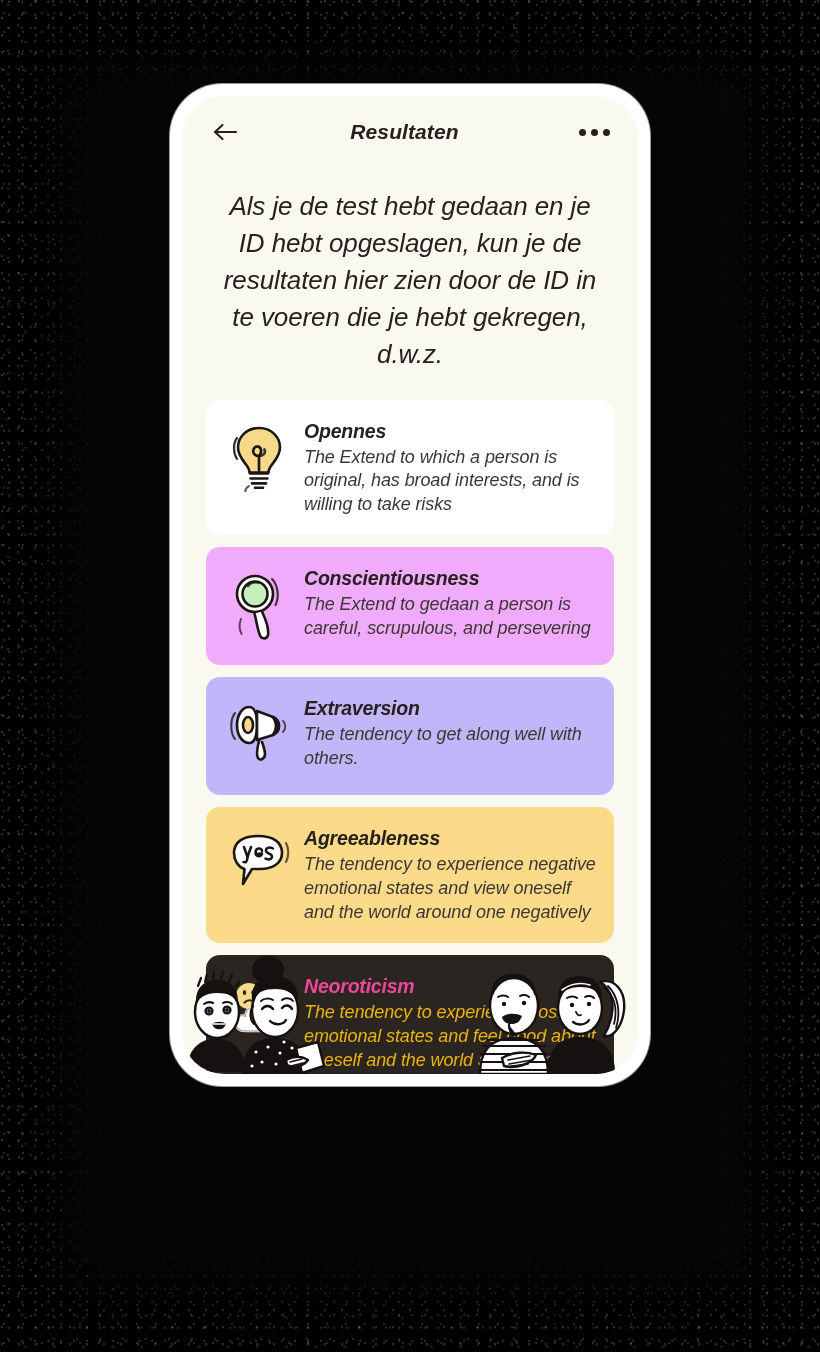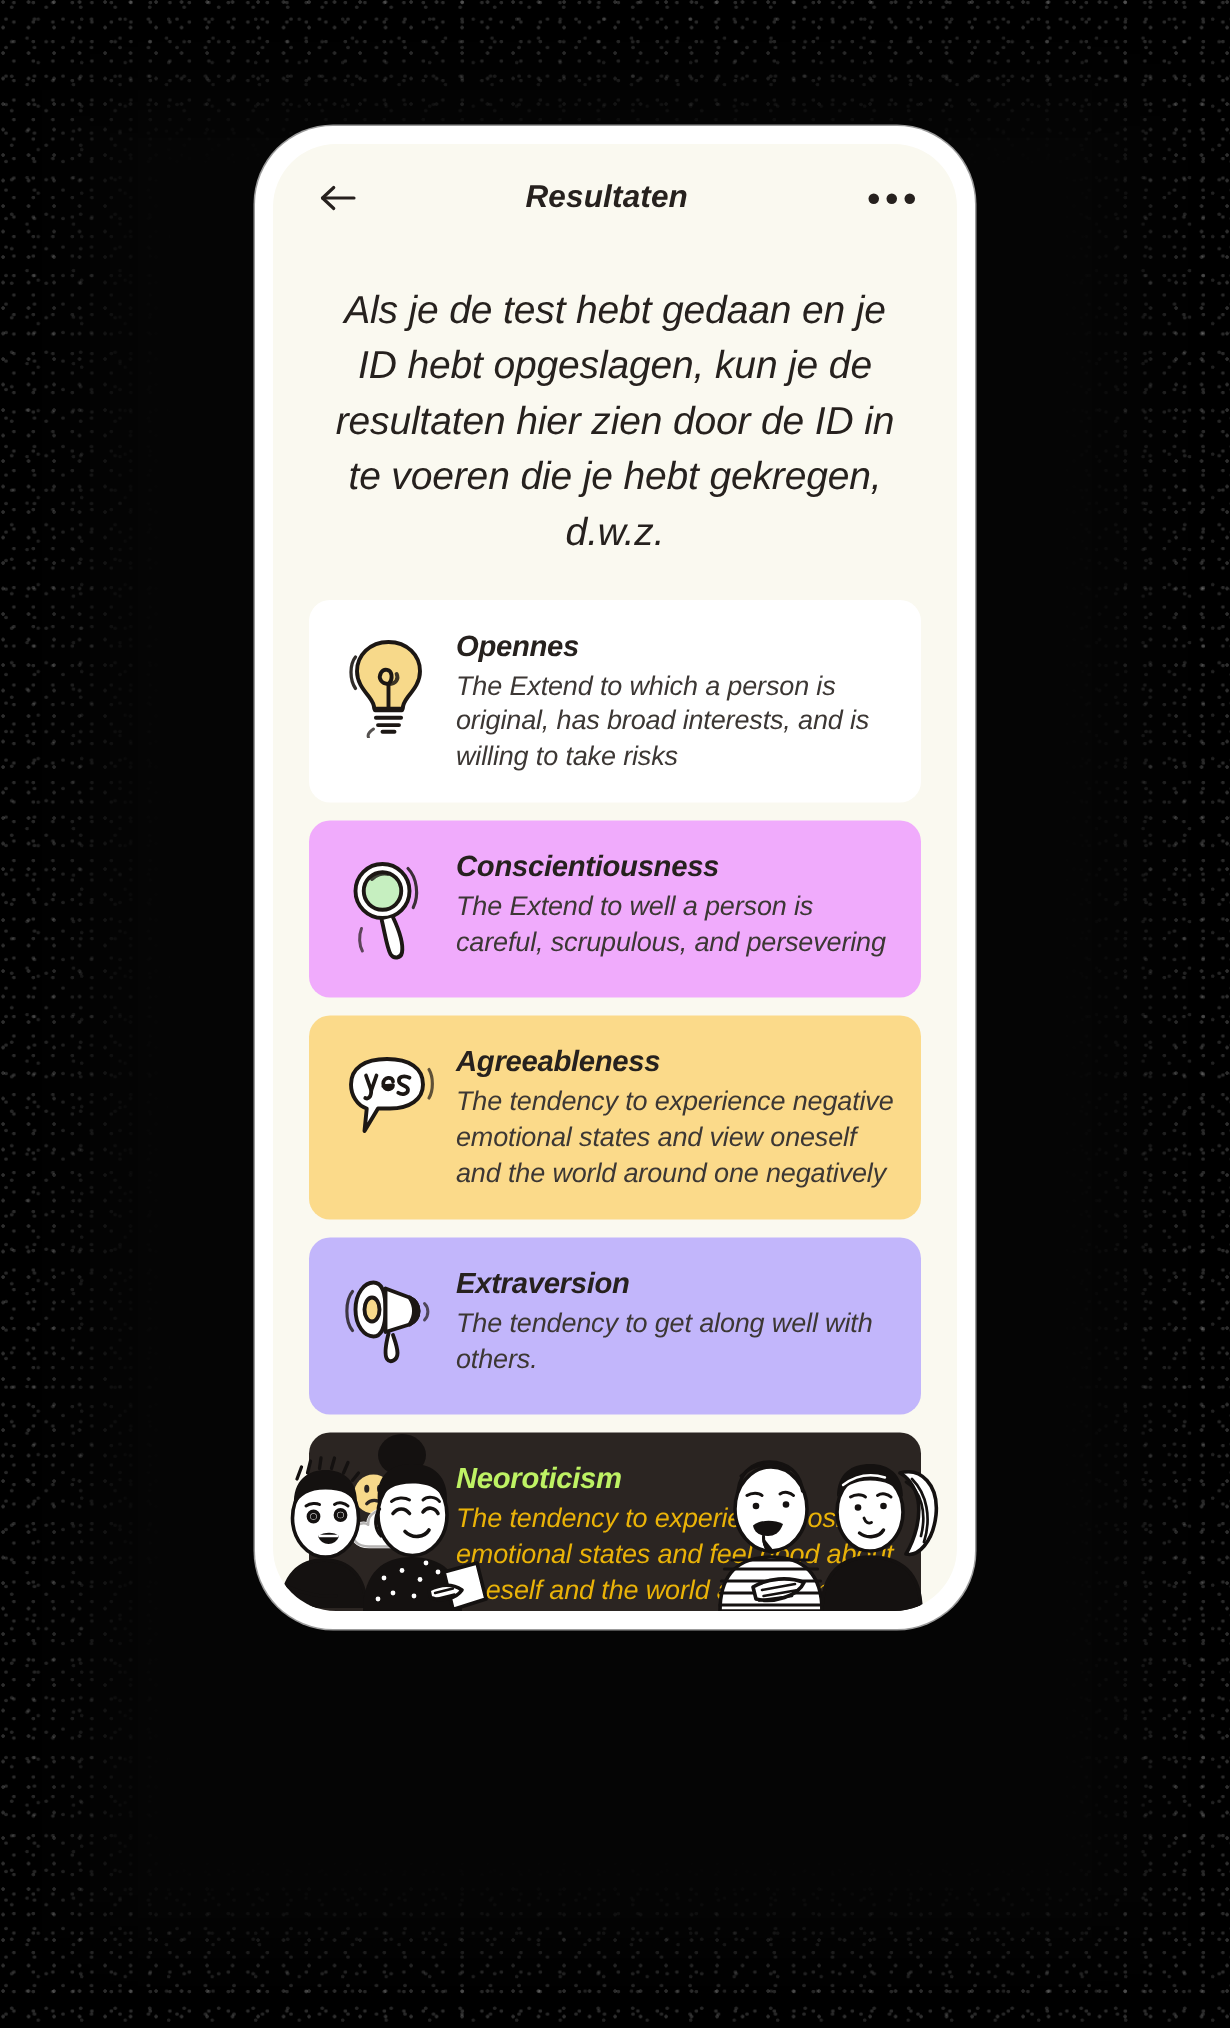--- a/index.html
+++ b/index.html
@@ -121,21 +121,21 @@
     color:var(--ink);
     margin-bottom:3px;
     letter-spacing:-.2px;
   }
   .card p {
     font-size:18px;
     line-height:1.33;
     color:var(--body);
     letter-spacing:-.1px;
   }
-  .card.dark h3 { color:#bef264; }
+  .card.dark h3 { color:#ec4899; }
   .card.dark p  { color:#eab308; }
 
   
   .illus {
     position:absolute;
     left:0; bottom:0;
     width:456px; height:118px;
     overflow:hidden;
   }
   .illus svg { position:absolute; bottom:0; }
@@ -202,21 +202,41 @@
                 <circle cx="27" cy="25" r="12.5" fill="#C6EFC0"></circle>
                 <path d="M20 17 C22.5 14 27 12.8 30.5 13.6" opacity=".8"></path>
                 <path d="M34 42.5 C38 51 41 60 40 66 C39.2 70 34.5 70.5 32.4 67.2 C30 63.2 28.5 52.5 26.5 44.5" fill="#FFFFFF"></path>
                 <path d="M44 10 C50 16 51.5 28 47.5 36" stroke-width="2.1" opacity=".85"></path>
                 <path d="M13 50 C11 55 11.5 61 13.6 65" stroke-width="2" opacity=".7"></path>
               </g>
             </svg>
           </div>
           <div class="txt">
             <h3>Conscientiousness</h3>
-            <p>The Extend to well a person is careful, scrupulous, and persevering</p>
+            <p>The Extend to gedaan a person is careful, scrupulous, and persevering</p>
+          </div>
+        </div>
+
+        <div class="card purple">
+          <div class="icon">
+            <svg width="66" height="64" viewBox="0 0 66 64">
+              <g stroke="#1C1714" stroke-width="2.6" stroke-linecap="round" stroke-linejoin="round">
+                <path d="M11 26 C11 15 17 8 23 8 C28 8 31 14 31 26 C31 38 28 44 23 44 C17 44 11 37 11 26 Z" fill="#FFFFFF"></path>
+                <path d="M31 12 L47 18 C51 20 53 23 53 27 C53 31 51 34 47 36 L31 41 Z" fill="#FFFFFF"></path>
+                <path d="M47 18 C51 20 53 23 53 27 C53 31 51 34 47 36 C49 33 50 30 50 27 C50 24 49 21 47 18 Z" fill="#1C1714"></path>
+                <ellipse cx="22" cy="26" rx="5" ry="8" fill="#F7D98A"></ellipse>
+                <path d="M33 42 C31 50 30 56 32 59 C34 62 39 60 39 55 C39 51 37 46 36 43" fill="#FFFFFF"></path>
+                <path d="M9 14 C4 20 4 34 9 40" fill="none" stroke-width="2.1" opacity=".8"></path>
+                <path d="M57 22 C60 25 60 30 57 33" fill="none" stroke-width="2" opacity=".7"></path>
+              </g>
+            </svg>
+          </div>
+          <div class="txt">
+            <h3>Extraversion</h3>
+            <p>The tendency to get along well with others.</p>
           </div>
         </div>
 
         <div class="card yellow">
           <div class="icon">
             <svg width="66" height="64" viewBox="0 0 66 64">
               <g stroke="#1C1714" stroke-width="2.6" stroke-linecap="round" stroke-linejoin="round">
                 <path d="M8 24 C8 13 17 7 32 7 C47 7 56 13 56 24 C56 34 47 40 34 40 L26 40 L17 55 L18.5 40 C12 38 8 31 8 24 Z" fill="#FFFFFF"></path>
                 <g fill="none" stroke-width="2.5">
                   <path d="M18 18 L21.5 28 L25 18"></path>
@@ -224,40 +244,20 @@
                   <path d="M36 22 C36 18.5 29.5 18.5 29.5 23.5 C29.5 28.5 36 28 36 24.5 L29.5 25"></path>
                   <path d="M47 19.5 C43 17.5 39.5 19 40 22 C40.5 25 46 24.5 46 27.5 C46 30.5 42 31.2 39.5 29.5"></path>
                 </g>
                 <path d="M60 14 C63 19 63 28 60 33" fill="none" stroke-width="2.1" opacity=".7"></path>
               </g>
             </svg>
           </div>
           <div class="txt">
             <h3>Agreeableness</h3>
             <p>The tendency to experience negative emotional states and view oneself and the world around one negatively</p>
-          </div>
-        </div>
-
-        <div class="card purple">
-          <div class="icon">
-            <svg width="66" height="64" viewBox="0 0 66 64">
-              <g stroke="#1C1714" stroke-width="2.6" stroke-linecap="round" stroke-linejoin="round">
-                <path d="M11 26 C11 15 17 8 23 8 C28 8 31 14 31 26 C31 38 28 44 23 44 C17 44 11 37 11 26 Z" fill="#FFFFFF"></path>
-                <path d="M31 12 L47 18 C51 20 53 23 53 27 C53 31 51 34 47 36 L31 41 Z" fill="#FFFFFF"></path>
-                <path d="M47 18 C51 20 53 23 53 27 C53 31 51 34 47 36 C49 33 50 30 50 27 C50 24 49 21 47 18 Z" fill="#1C1714"></path>
-                <ellipse cx="22" cy="26" rx="5" ry="8" fill="#F7D98A"></ellipse>
-                <path d="M33 42 C31 50 30 56 32 59 C34 62 39 60 39 55 C39 51 37 46 36 43" fill="#FFFFFF"></path>
-                <path d="M9 14 C4 20 4 34 9 40" fill="none" stroke-width="2.1" opacity=".8"></path>
-                <path d="M57 22 C60 25 60 30 57 33" fill="none" stroke-width="2" opacity=".7"></path>
-              </g>
-            </svg>
-          </div>
-          <div class="txt">
-            <h3>Extraversion</h3>
-            <p>The tendency to get along well with others.</p>
           </div>
         </div>
 
         <div class="card dark">
           <div class="icon">
             <svg width="66" height="64" viewBox="0 0 66 64">
               <g stroke="#2B2522" stroke-width="2" stroke-linecap="round" stroke-linejoin="round">
                 <circle cx="23" cy="19" r="13" fill="#F7D98A" stroke="none"></circle>
                 <g fill="#2B2522" stroke="none">
                   <ellipse cx="18.5" cy="15.5" rx="1.7" ry="2.6"></ellipse>

